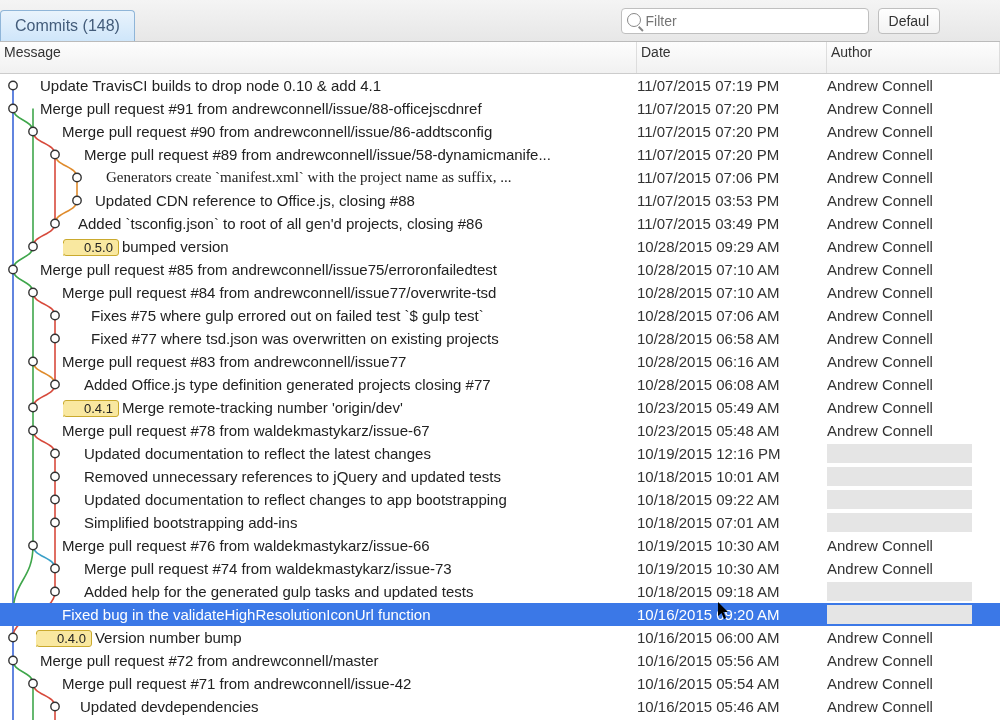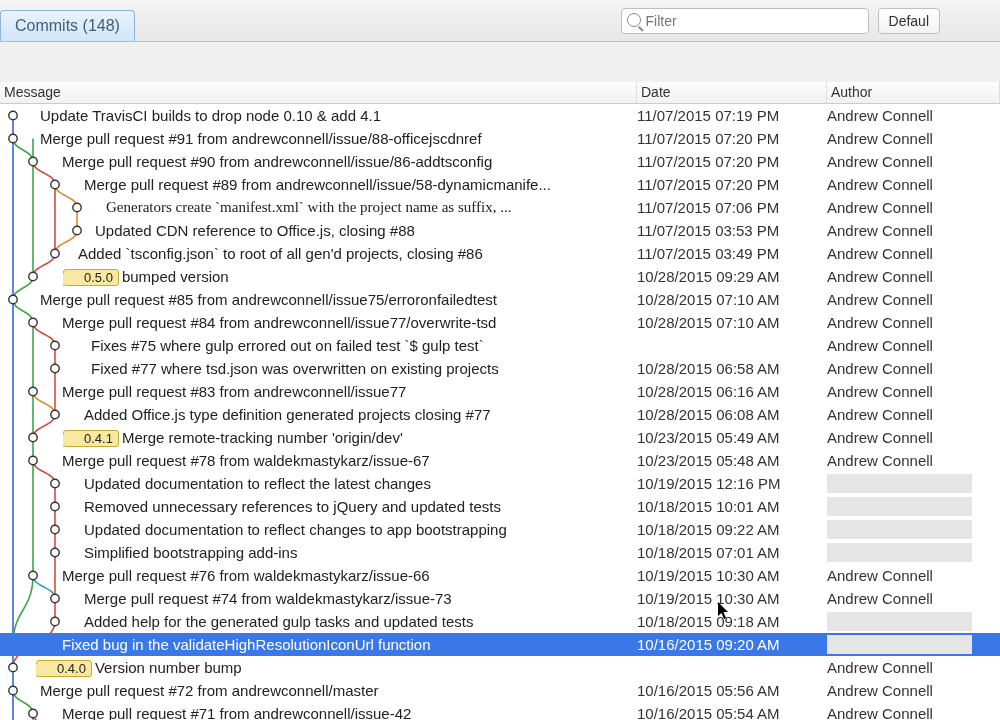--- a/index.html
+++ b/index.html
@@ -77,25 +77,24 @@
   border: 1px solid #bfbfbf;
   border-radius: 4px;
   background: linear-gradient(#fff, #f3f3f3);
   padding: 2px 10px;
   font-size: 14px;
   color: #333;
 }
 
 
 .colheaders {
-  height: 22px;
+  height: 32px;
   background: linear-gradient(#fdfdfd, #f1f1f1);
   border-bottom: 1px solid #ccc;
   display: flex;
-  margin-top: 40px;
 }
 .colheaders > div {
   border-right: 1px solid #ddd;
   padding: 2px 4px;
   font-size: 14px;
   color: #333;
 }
 .col-msg { flex: 0 0 637px; }
 .col-date { flex: 0 0 190px; }
 .col-auth { flex: 1; }
@@ -326,20 +325,21 @@
       <div class="date">10/28/2015 07:10 AM</div>
       <div class="auth">Andrew Connell</div>
     </div>
     <div class="row">
       <div class="msg" style="left: 62px;"><span>Merge pull request #84 from andrewconnell/issue77/overwrite-tsd</span></div>
       <div class="date">10/28/2015 07:10 AM</div>
       <div class="auth">Andrew Connell</div>
     </div>
     <div class="row">
       <div class="msg" style="left: 91px;"><span>Fixes #75 where gulp errored out on failed test `$ gulp test`</span></div>
+      <div class="date">10/28/2015 07:06 AM</div>
       <div class="auth">Andrew Connell</div>
     </div>
     <div class="row">
       <div class="msg" style="left: 91px;"><span>Fixed #77 where tsd.json was overwritten on existing projects</span></div>
       <div class="date">10/28/2015 06:58 AM</div>
       <div class="auth">Andrew Connell</div>
     </div>
     <div class="row">
       <div class="msg" style="left: 62px;"><span>Merge pull request #83 from andrewconnell/issue77</span></div>
       <div class="date">10/28/2015 06:16 AM</div>
@@ -395,20 +395,21 @@
       <div class="date">10/18/2015 09:18 AM</div>
       <div class="auth redacted"></div>
     </div>
     <div class="row selected">
       <div class="msg" style="left: 62px;"><span>Fixed bug in the validateHighResolutionIconUrl function</span></div>
       <div class="date">10/16/2015 09:20 AM</div>
       <div class="auth redacted"></div>
     </div>
     <div class="row">
       <div class="msg" style="left: 36px;"><span class="tag">0.4.0</span><span>Version number bump</span></div>
+      <div class="date">10/16/2015 06:00 AM</div>
       <div class="auth">Andrew Connell</div>
     </div>
     <div class="row">
       <div class="msg" style="left: 40px;"><span>Merge pull request #72 from andrewconnell/master</span></div>
       <div class="date">10/16/2015 05:56 AM</div>
       <div class="auth">Andrew Connell</div>
     </div>
     <div class="row">
       <div class="msg" style="left: 62px;"><span>Merge pull request #71 from andrewconnell/issue-42</span></div>
       <div class="date">10/16/2015 05:54 AM</div>

